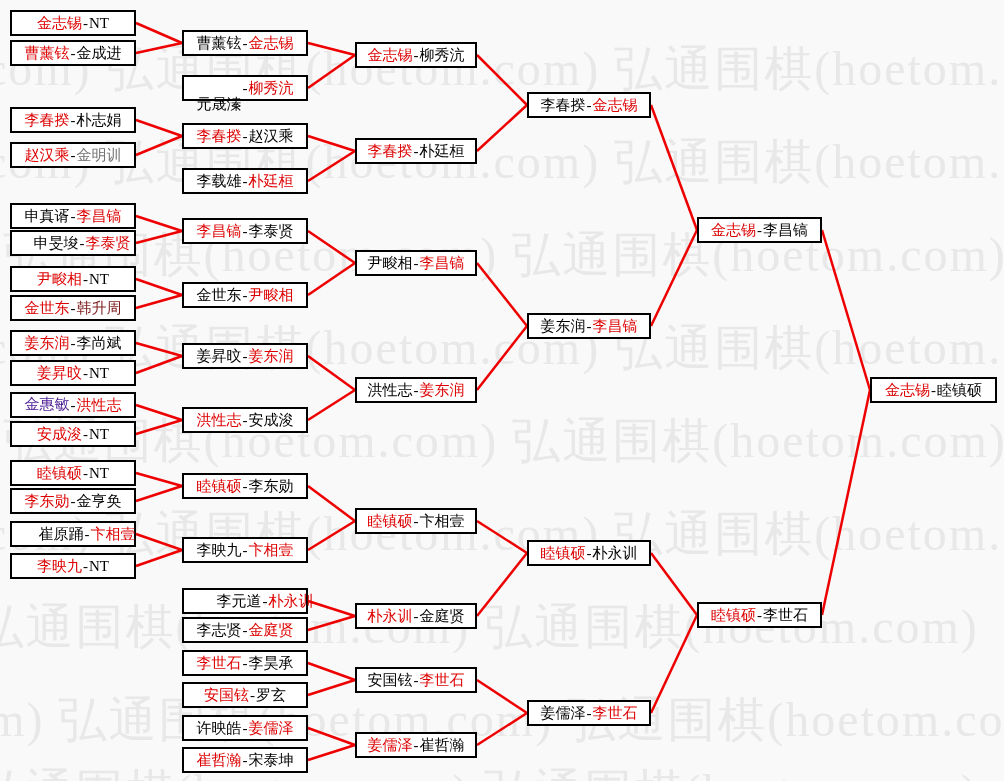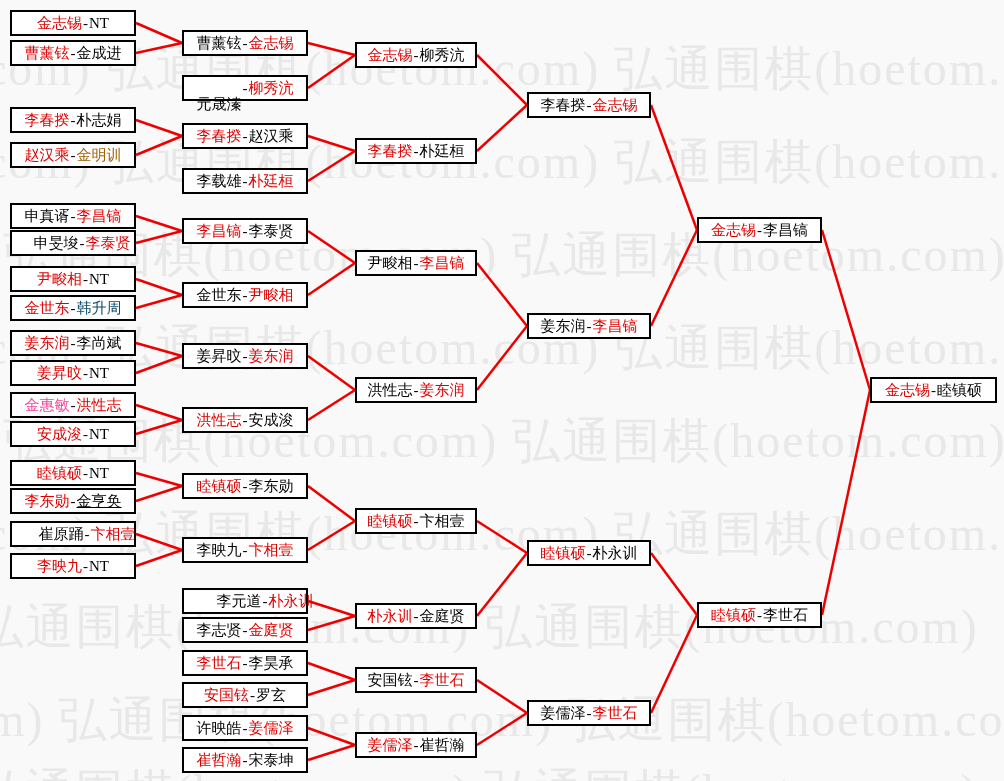--- a/index.html
+++ b/index.html
@@ -125,71 +125,71 @@
         <span class="p-name" style="color: rgb(0, 0, 0);">金成进</span>
       </div>
       <div class="match-box" style="left: 10px; top: 107px; width: 126px; height: 26px; border-color: rgb(0, 0, 0); background: rgb(255, 255, 255);">
         <span class="p-name win" style="color: rgb(221, 0, 0);">李春揆</span>
         <span class="p-sep">-</span>
         <span class="p-name" style="color: rgb(0, 0, 0);">朴志娟</span>
       </div>
       <div class="match-box" style="left: 10px; top: 142px; width: 126px; height: 26px; border-color: rgb(0, 0, 0); background: rgb(255, 255, 255);">
         <span class="p-name win" style="color: rgb(221, 0, 0);">赵汉乘</span>
         <span class="p-sep">-</span>
-        <span class="p-name" style="color: #a16207;">金明训</span>
+        <span class="p-name" style="color: #737373;">金明训</span>
       </div>
       <div class="match-box" style="left: 10px; top: 203px; width: 126px; height: 26px; border-color: rgb(0, 0, 0); background: rgb(255, 255, 255);">
         <span class="p-name" style="color: rgb(0, 0, 0);">申真谞</span>
         <span class="p-sep">-</span>
         <span class="p-name win" style="color: rgb(221, 0, 0);">李昌镐</span>
       </div>
       <div class="match-box" style="left: 10px; top: 230px; width: 126px; height: 26px; border-color: rgb(0, 0, 0); background: rgb(255, 255, 255);">
         <span class="p-name" style="color: rgb(0, 0, 0); margin-left: 18px;">申旻埈</span>
         <span class="p-sep">-</span>
         <span class="p-name win" style="color: rgb(221, 0, 0);">李泰贤</span>
       </div>
       <div class="match-box" style="left: 10px; top: 266px; width: 126px; height: 26px; border-color: rgb(0, 0, 0); background: rgb(255, 255, 255);">
         <span class="p-name win" style="color: rgb(221, 0, 0);">尹畯相</span>
         <span class="p-sep">-</span>
         <span class="p-name" style="color: rgb(0, 0, 0);">NT</span>
       </div>
       <div class="match-box" style="left: 10px; top: 295px; width: 126px; height: 26px; border-color: rgb(0, 0, 0); background: rgb(255, 255, 255);">
         <span class="p-name win" style="color: rgb(221, 0, 0);">金世东</span>
         <span class="p-sep">-</span>
-        <span class="p-name" style="color: #0c4a6e;">韩升周</span>
+        <span class="p-name" style="color: #7f1d1d;">韩升周</span>
       </div>
       <div class="match-box" style="left: 10px; top: 330px; width: 126px; height: 26px; border-color: rgb(0, 0, 0); background: rgb(255, 255, 255);">
         <span class="p-name win" style="color: rgb(221, 0, 0);">姜东润</span>
         <span class="p-sep">-</span>
         <span class="p-name" style="color: rgb(0, 0, 0);">李尚斌</span>
       </div>
       <div class="match-box" style="left: 10px; top: 360px; width: 126px; height: 26px; border-color: rgb(0, 0, 0); background: rgb(255, 255, 255);">
         <span class="p-name win" style="color: rgb(221, 0, 0);">姜昇旼</span>
         <span class="p-sep">-</span>
         <span class="p-name" style="color: rgb(0, 0, 0);">NT</span>
       </div>
       <div class="match-box" style="left: 10px; top: 392px; width: 126px; height: 26px; border-color: rgb(0, 0, 0); background: rgb(255, 255, 255);">
-        <span class="p-name" style="color: #ec4899;">金惠敏</span>
+        <span class="p-name" style="color: #4c1d95; font-family: Liberation Mono, monospace;">金惠敏</span>
         <span class="p-sep">-</span>
         <span class="p-name win" style="color: rgb(221, 0, 0);">洪性志</span>
       </div>
       <div class="match-box" style="left: 10px; top: 421px; width: 126px; height: 26px; border-color: rgb(0, 0, 0); background: rgb(255, 255, 255);">
         <span class="p-name win" style="color: rgb(221, 0, 0);">安成浚</span>
         <span class="p-sep">-</span>
         <span class="p-name" style="color: rgb(0, 0, 0);">NT</span>
       </div>
       <div class="match-box" style="left: 10px; top: 460px; width: 126px; height: 26px; border-color: rgb(0, 0, 0); background: rgb(255, 255, 255);">
         <span class="p-name win" style="color: rgb(221, 0, 0);">睦镇硕</span>
         <span class="p-sep">-</span>
         <span class="p-name" style="color: rgb(0, 0, 0);">NT</span>
       </div>
       <div class="match-box" style="left: 10px; top: 488px; width: 126px; height: 26px; border-color: rgb(0, 0, 0); background: rgb(255, 255, 255);">
         <span class="p-name win" style="color: rgb(221, 0, 0);">李东勋</span>
         <span class="p-sep">-</span>
-        <span class="p-name" style="color: rgb(0, 0, 0); text-decoration: underline;">金亨奂</span>
+        <span class="p-name" style="color: rgb(0, 0, 0);">金亨奂</span>
       </div>
       <div class="match-box" style="left: 10px; top: 521px; width: 126px; height: 26px; border-color: rgb(0, 0, 0); background: rgb(255, 255, 255); padding-left: 28px;">
         <span class="p-name" style="color: rgb(0, 0, 0);">崔原踊</span>
         <span class="p-sep">-</span>
         <span class="p-name win" style="color: rgb(221, 0, 0);">卞相壹</span>
       </div>
       <div class="match-box" style="left: 10px; top: 553px; width: 126px; height: 26px; border-color: rgb(0, 0, 0); background: rgb(255, 255, 255);">
         <span class="p-name win" style="color: rgb(221, 0, 0);">李映九</span>
         <span class="p-sep">-</span>
         <span class="p-name" style="color: rgb(0, 0, 0);">NT</span>

